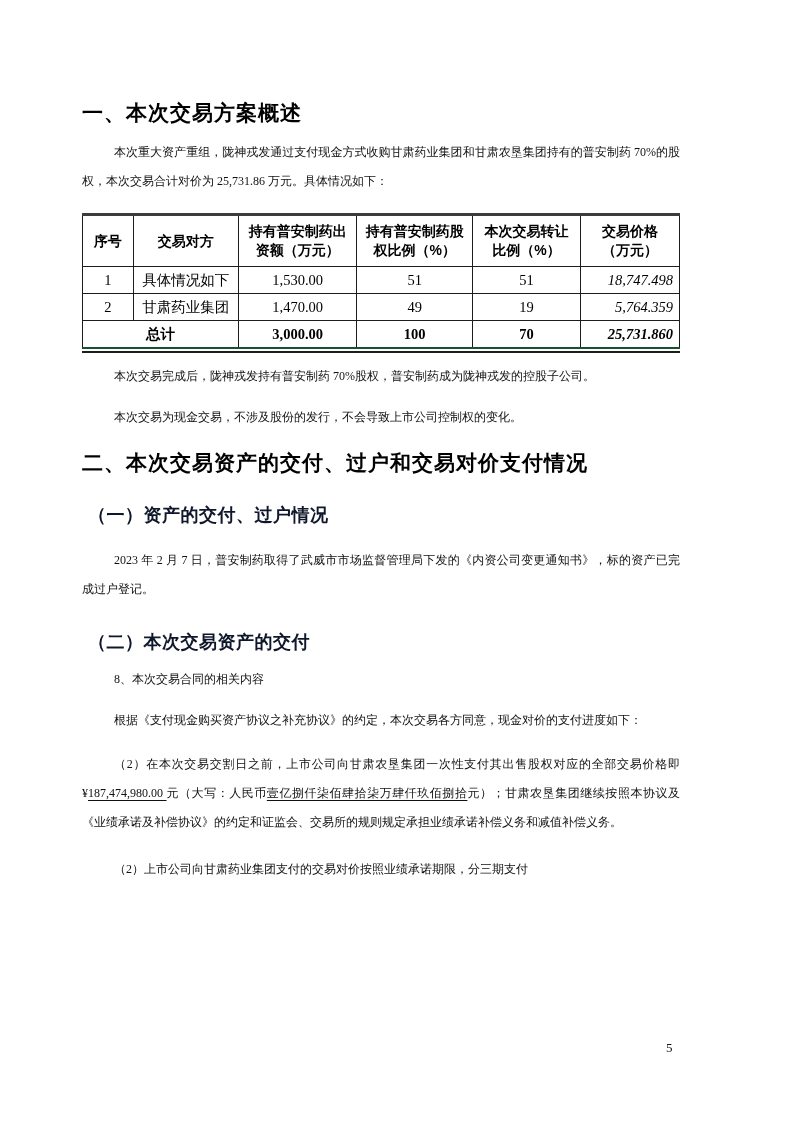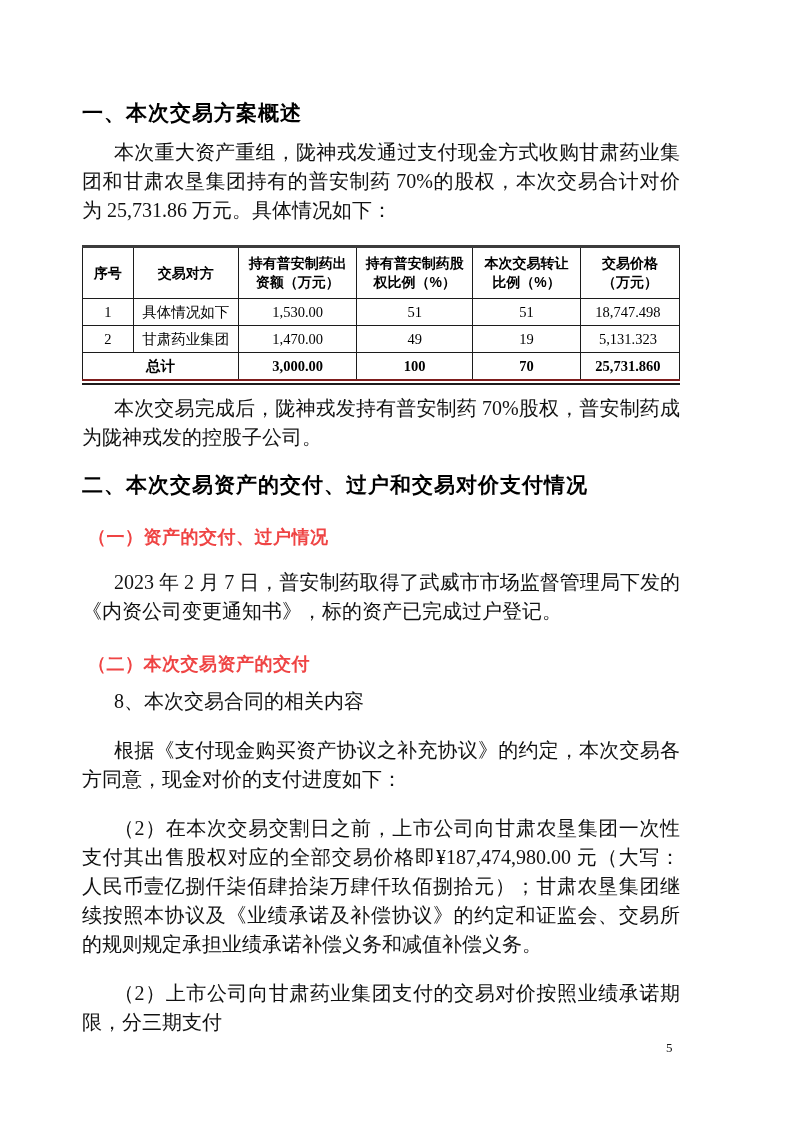--- a/index.html
+++ b/index.html
@@ -22,32 +22,32 @@
     font-size: 21px;
     line-height: 26px;
     color: #000000;
     letter-spacing: 1px;
   }
   .heading-l2 {
     font-family: "Liberation Sans", "DejaVu Sans", sans-serif;
     font-weight: bold;
     font-size: 18px;
     line-height: 24px;
-    color: #ef4444;
+    color: #0f172a;
     margin-left: 6px;
     letter-spacing: 0.5px;
   }
   .para {
-    font-size: 20px;
+    font-size: 12px;
     line-height: 29px;
     text-align: justify;
     text-indent: 32px;
     color: #111111;
   }
-  .u { text-underline-offset: 3px; }
+  .u { text-decoration: underline; text-underline-offset: 3px; }
 
   .mt-para1   { margin-top: 12px; }
   .mt-table   { margin-top: 17px; }
   .mt-para2   { margin-top: 9px;  }
   .mt-para3   { margin-top: 5px;  }
   .mt-h2      { margin-top: 18px; }
   .mt-sub1    { margin-top: 27px; }
   .mt-para4   { margin-top: 19px; }
   .mt-sub2    { margin-top: 26px; }
   .mt-item1   { margin-top: 11px; }
@@ -57,21 +57,21 @@
 
   .table-outer {
     border-bottom: 2px solid #1c1c1c;
     padding-bottom: 2px;
   }
   table.deal {
     width: 100%;
     border-collapse: collapse;
     table-layout: fixed;
     border-top: 3px solid #3c3c3c;
-    border-bottom: 2px solid #7f1d1d;
+    border-bottom: 2px solid #14532d;
   }
   table.deal th, table.deal td {
     border-left: 1px solid #1c1c1c;
     border-right: 1px solid #1c1c1c;
     border-top: 1px solid #1c1c1c;
     border-bottom: 1px solid #1c1c1c;
     text-align: center;
     vertical-align: middle;
     overflow: hidden;
   }
@@ -83,21 +83,21 @@
     white-space: pre-line;
     padding: 6px 2px;
     color: #000;
   }
   table.deal td {
     font-size: 14.5px;
     height: 26px;
     padding: 0 2px;
     color: #000;
   }
-  table.deal td.num-right { padding-right: 6px; }
+  table.deal td.num-right { text-align: right; padding-right: 6px; font-style: italic; }
   table.deal tr.total-row td { font-weight: bold; }
   .col-no    { width: 48px;  }
   .col-party { width: 100px; }
   .col-cap   { width: 112px; }
   .col-eq    { width: 110px; }
   .col-tr    { width: 102px; }
   .col-price { width: 94px;  }
 
   .page-number {
     position: absolute;
@@ -147,34 +147,35 @@
           <td>51</td>
           <td>51</td>
           <td class="num-right">18,747.498</td>
         </tr>
         <tr>
           <td>2</td>
           <td>甘肃药业集团</td>
           <td>1,470.00</td>
           <td>49</td>
           <td>19</td>
-          <td class="num-right">5,131.323</td>
+          <td class="num-right">5,764.359</td>
         </tr>
         <tr class="total-row">
           <td colspan="2">总计</td>
           <td>3,000.00</td>
           <td>100</td>
           <td>70</td>
           <td class="num-right">25,731.860</td>
         </tr>
       </tbody>
     </table>
   </div>
 
   <p class="para mt-para2">本次交易完成后，陇神戎发持有普安制药 70%股权，普安制药成为陇神戎发的控股子公司。</p>
+  <p class="para mt-para3">本次交易为现金交易，不涉及股份的发行，不会导致上市公司控制权的变化。</p>
 
   <div class="heading-l1 mt-h2">二、本次交易资产的交付、过户和交易对价支付情况</div>
 
   <div class="heading-l2 mt-sub1">（一）资产的交付、过户情况</div>
   <p class="para mt-para4">2023 年 2 月 7 日，普安制药取得了武威市市场监督管理局下发的《内资公司变更通知书》，标的资产已完成过户登记。</p>
 
   <div class="heading-l2 mt-sub2">（二）本次交易资产的交付</div>
   <p class="para mt-item1">8、本次交易合同的相关内容</p>
   <p class="para mt-basis">根据《支付现金购买资产协议之补充协议》的约定，本次交易各方同意，现金对价的支付进度如下：</p>
 

